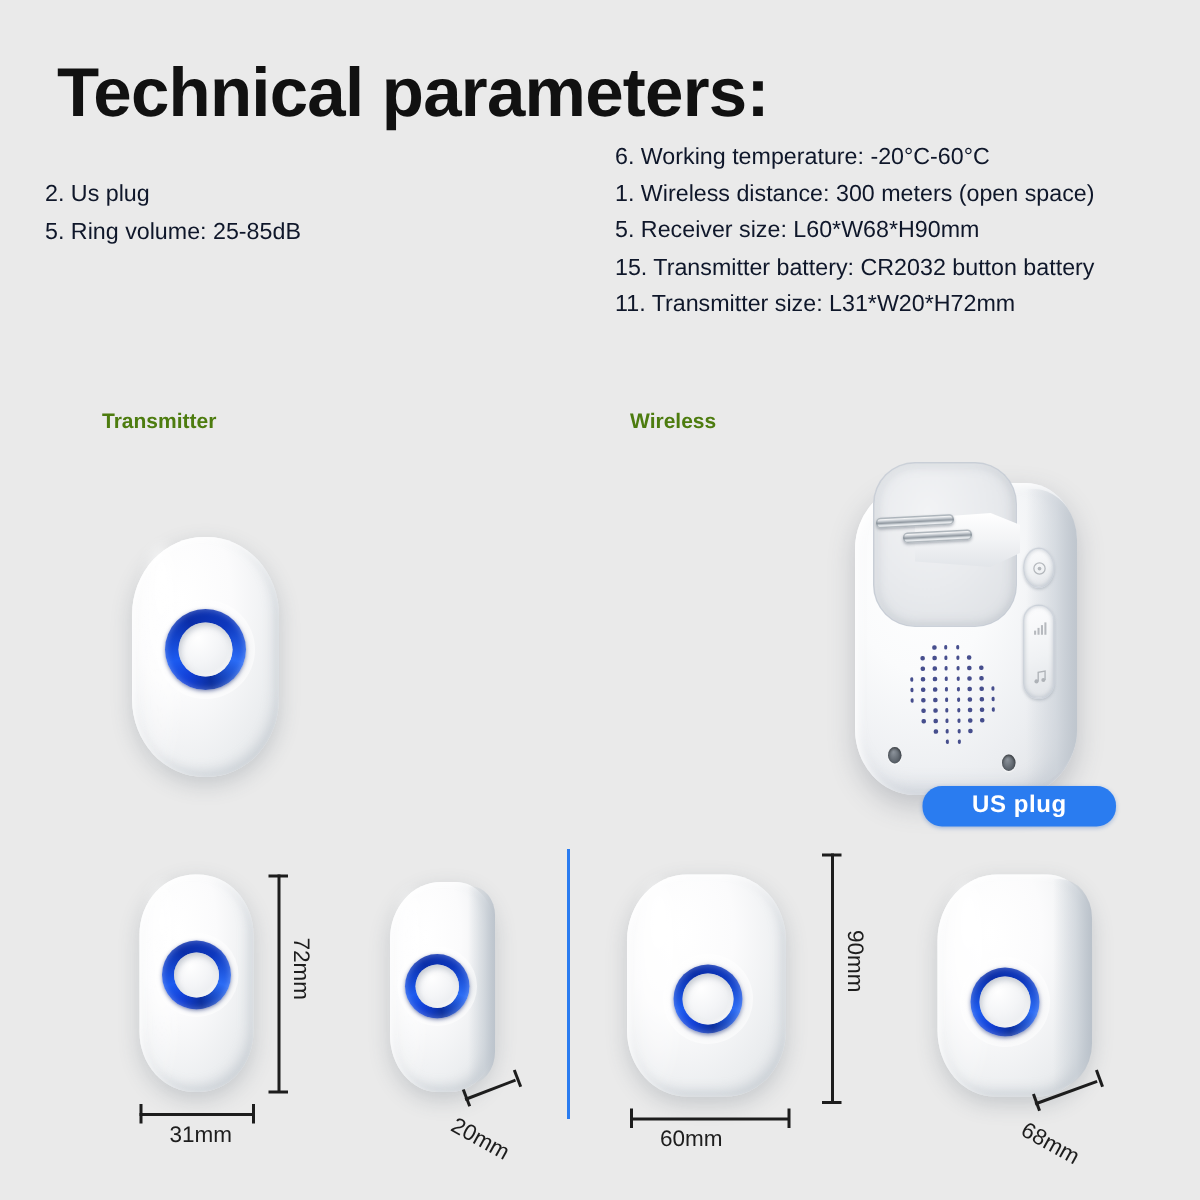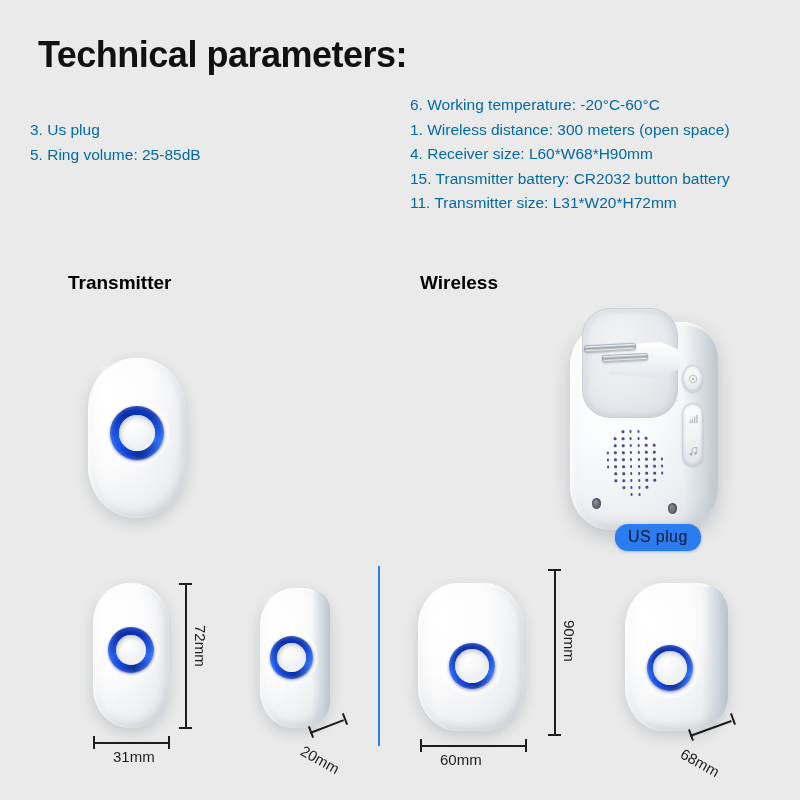--- a/index.html
+++ b/index.html
@@ -13,38 +13,38 @@
     position: relative;
   }
 
   .page { position: relative; width: 800px; height: 800px; }
 
   
   .title {
     position: absolute;
     left: 38px;
     top: 34px;
-    font-size: 36px;
+    font-size: 46px;
     font-weight: bold;
     color: #111;
     letter-spacing: -0.5px;
   }
 
   
-  .spec-col { position: absolute; color: #0369a1; font-size: 15.5px; line-height: 24.6px; }
+  .spec-col { position: absolute; color: #0f172a; font-size: 15.5px; line-height: 24.6px; }
   .spec-col.left  { left: 30px;  top: 118px; }
   .spec-col.right { left: 410px; top: 93px;  }
   .spec-item { white-space: nowrap; }
 
   
   .section-heading {
     position: absolute;
-    font-size: 19px;
+    font-size: 14px;
     font-weight: bold;
-    color: #000000;
+    color: #4d7c0f;
   }
   .heading-transmitter { left: 68px;  top: 272px; }
   .heading-receiver    { left: 420px; top: 272px; }
 
   
   .device { position: absolute; }
 
   .body-shell {
     position: absolute;
     inset: 0;
@@ -207,26 +207,26 @@
     background: linear-gradient(160deg, #fdfdfe 0%, #f0f2f4 55%, #e0e3e7 100%);
     box-shadow: inset 0 0 3px rgba(160,170,182,0.6), 0 1px 2px rgba(130,140,152,0.4);
     border: 1px solid rgba(198,204,212,0.8);
   }
   .glyph { opacity: 0.45; color: #6a7078; }
 
   
   .us-badge {
     position: absolute;
     left: 615px; top: 524px;
-    padding: 4px 13px 5px;
+    padding: 4px 33px 5px;
     border-radius: 13px;
     background: #2a7cf0;
-    color: #0f172a;
+    color: #ffffff;
     font-size: 16px;
-    font-weight: normal;
+    font-weight: bold;
     letter-spacing: 0.4px;
     box-shadow: 0 1px 3px rgba(30,90,190,0.35);
   }
 
   
   .divider {
     position: absolute;
     left: 378px; top: 566px;
     width: 2px; height: 180px;
     background: #2a7cf0;
@@ -297,28 +297,28 @@
   }
 </style>
 </head>
 <body>
 
 <div class="page">
 
   <div class="title">Technical parameters:</div>
 
   <div class="spec-col left">
-    <div class="spec-item">3. Us plug</div>
+    <div class="spec-item">2. Us plug</div>
     <div class="spec-item">5. Ring volume: 25-85dB</div>
   </div>
 
   <div class="spec-col right">
     <div class="spec-item">6. Working temperature: -20°C-60°C</div>
     <div class="spec-item">1. Wireless distance: 300 meters (open space)</div>
-    <div class="spec-item">4. Receiver size: L60*W68*H90mm</div>
+    <div class="spec-item">5. Receiver size: L60*W68*H90mm</div>
     <div class="spec-item">15. Transmitter battery: CR2032 button battery</div>
     <div class="spec-item">11. Transmitter size: L31*W20*H72mm</div>
   </div>
 
   <div class="section-heading heading-transmitter">Transmitter</div>
   <div class="section-heading heading-receiver">Wireless</div>
 
   <div class="device" id="tx-main">
     <div class="body-shell"></div>
     <div class="led-btn" style="left:22px; top:48px; width:54px; height:54px;">

